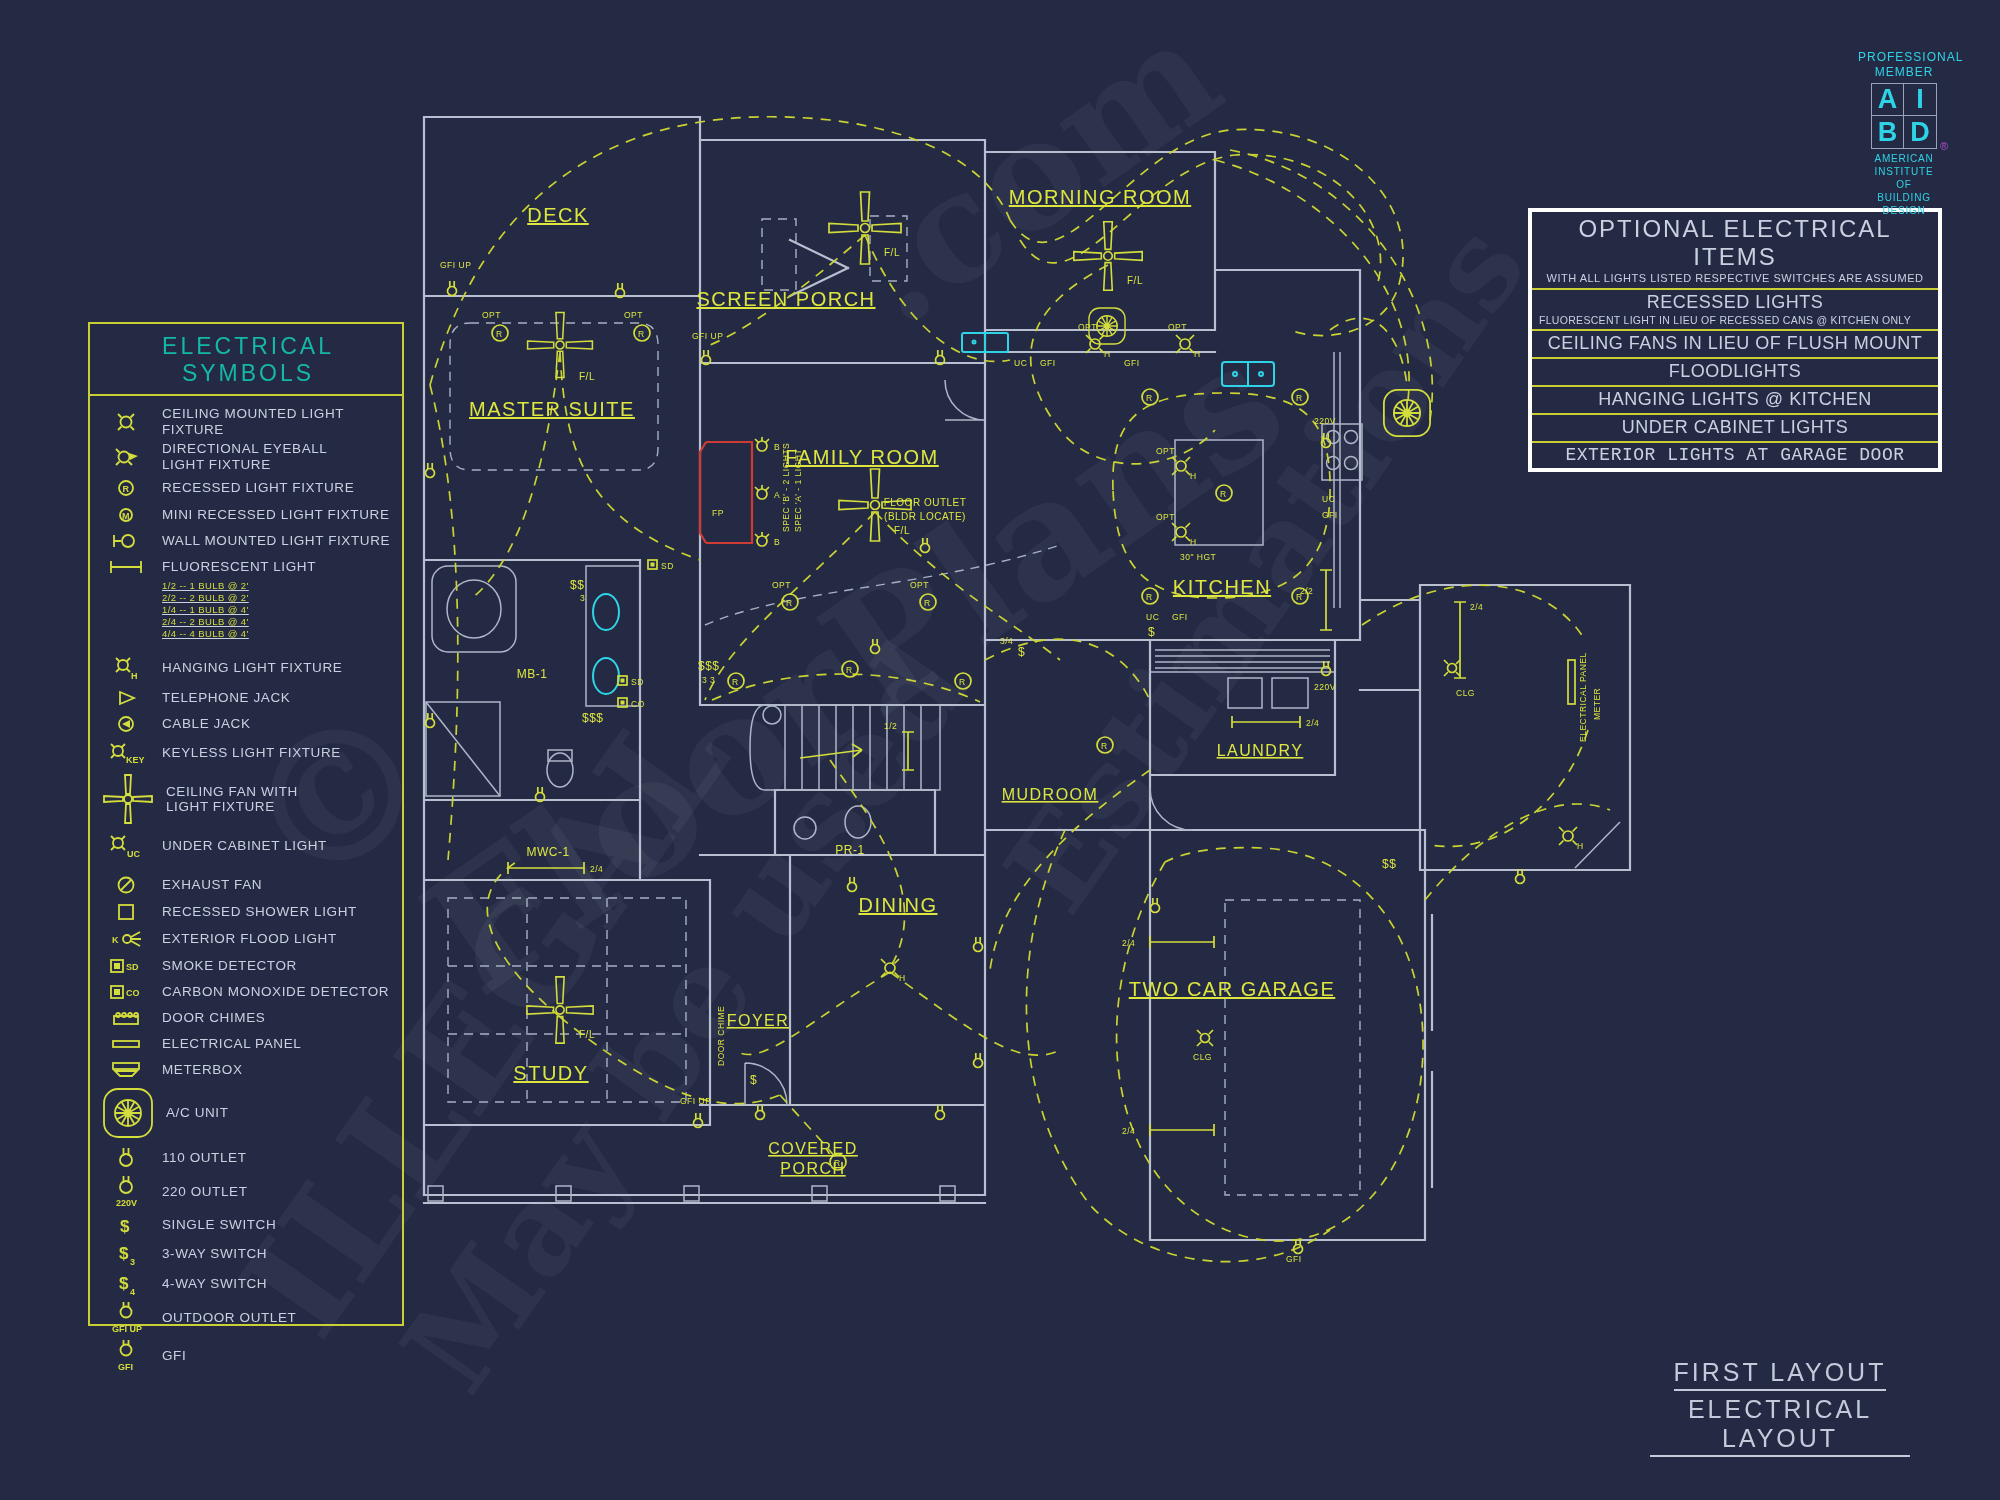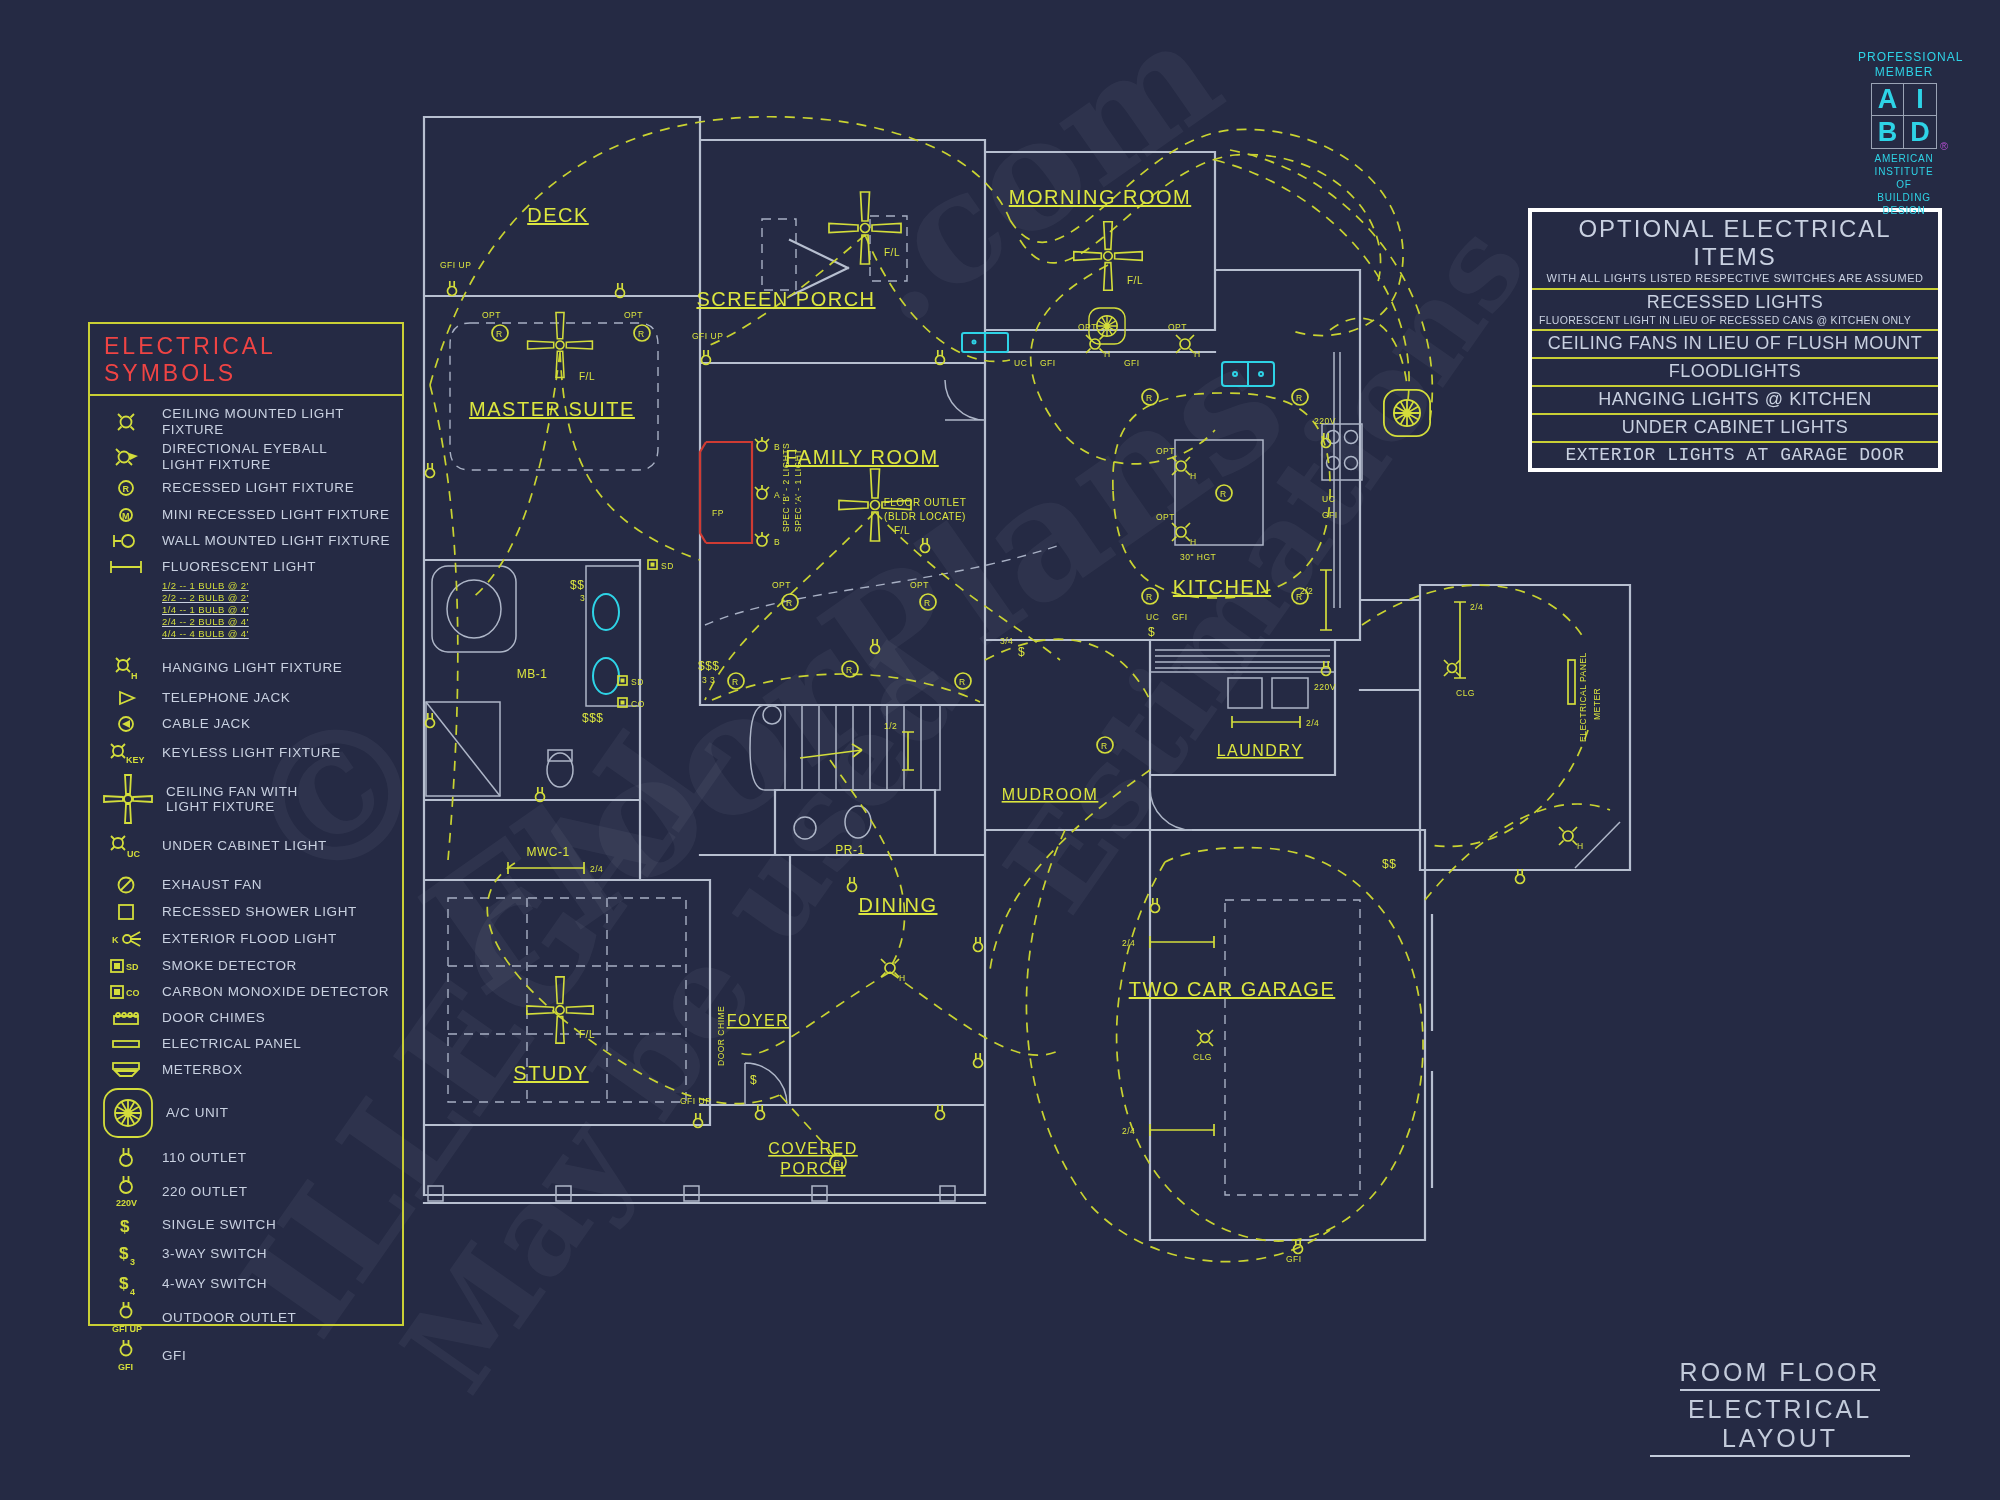--- a/index.html
+++ b/index.html
@@ -21,21 +21,21 @@
   .ytxt.s12{font-size:12px}
   .rlabel{fill:#dce63f;font-size:20px;letter-spacing:1.5px;text-decoration:underline}
   .rlabel.md{font-size:16px}
   .rlabel.sm{font-size:12px;text-decoration:none;letter-spacing:.5px}
   .ghost{fill:#cdd4e6;opacity:.055;font-family:"DejaVu Serif",serif;font-weight:bold}
 
   
   .legend{position:absolute;left:88px;top:322px;width:312px;height:1000px;
           border:2px solid #c9cf35;color:#c9d1e1;}
   .legend-title{border-bottom:2px solid #c9cf35;padding:9px 10px 7px 14px;
-                font-size:23px;letter-spacing:3px;color:#ef4444;}
+                font-size:23px;letter-spacing:3px;color:#14b8a6;text-align:center;}
   .lbody{padding:10px 6px 6px 10px;display:flex;flex-direction:column;gap:4px;}
   .lrow{display:flex;align-items:center;gap:10px;min-height:22px;}
   .lic{flex:0 0 52px;display:flex;justify-content:center;align-items:center;color:#d3dd3b;}
   .llab{font-size:13.5px;letter-spacing:.6px;white-space:pre-line;line-height:1.15;}
   .lnotes{margin:-2px 0 2px 62px;display:flex;flex-direction:column;gap:1px;text-decoration:underline;}
   .lnote{font-size:9.5px;color:#d3dd3b;letter-spacing:.4px;}
   .icstroke{stroke:#d3dd3b;stroke-width:1.8;fill:none}
   .icfill{fill:#d3dd3b}
   .ictxt{fill:#d3dd3b;font-size:9px;font-weight:bold}
   .ictxt.big{font-size:17px}
@@ -800,17 +800,17 @@
     <span class="logo-reg">®</span>
   </div>
   <div class="logo-org">
     <div>AMERICAN INSTITUTE</div>
     <div>OF</div>
     <div>BUILDING DESIGN</div>
   </div>
 </div>
 
 <div class="titleblock">
-  <div><span class="tline tline1">ROOM FLOOR</span></div>
+  <div><span class="tline tline1">FIRST LAYOUT</span></div>
   <div><span class="tline">ELECTRICAL LAYOUT</span></div>
 </div>
 
 </div>
 
 </body></html>

